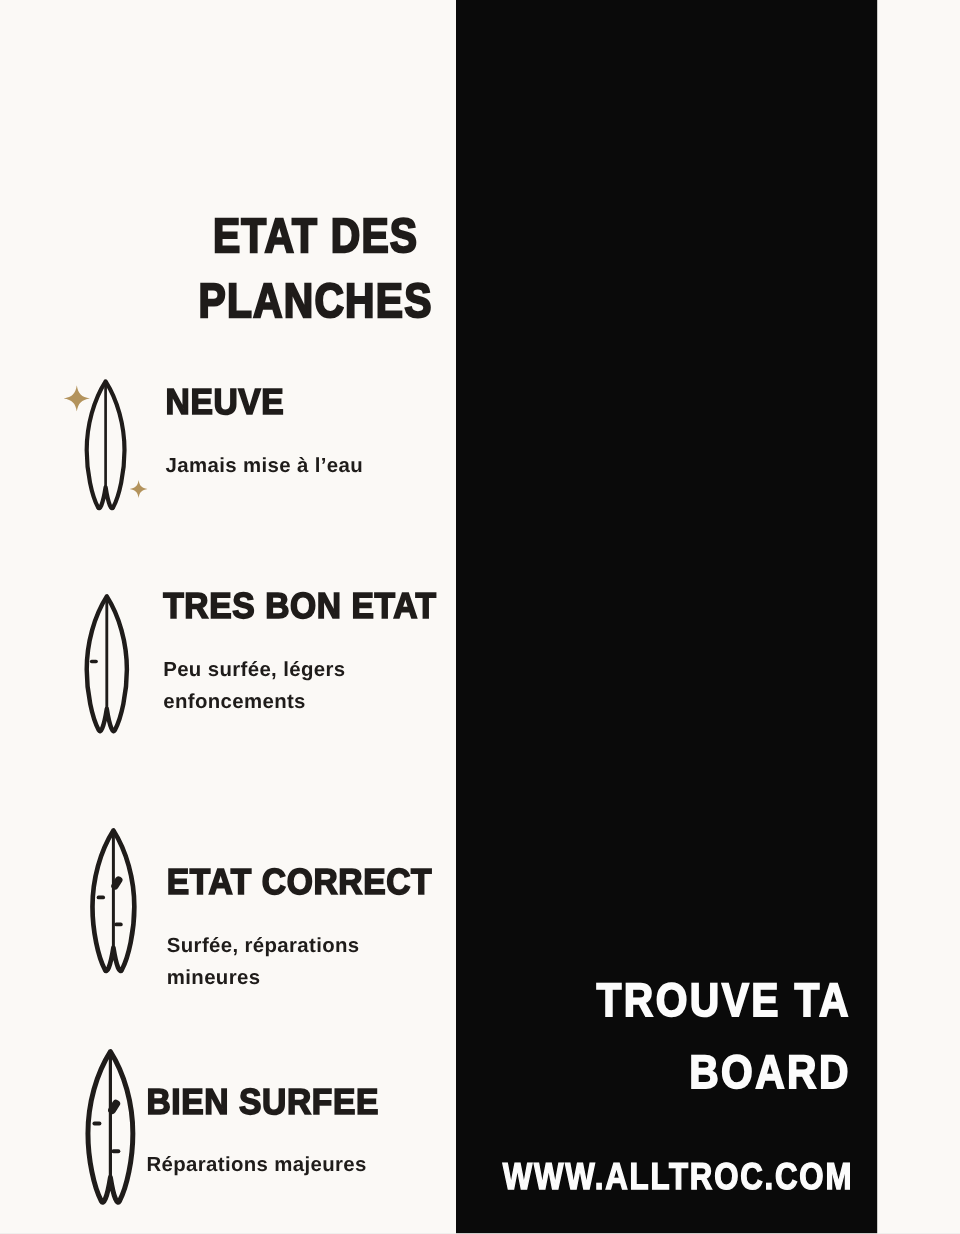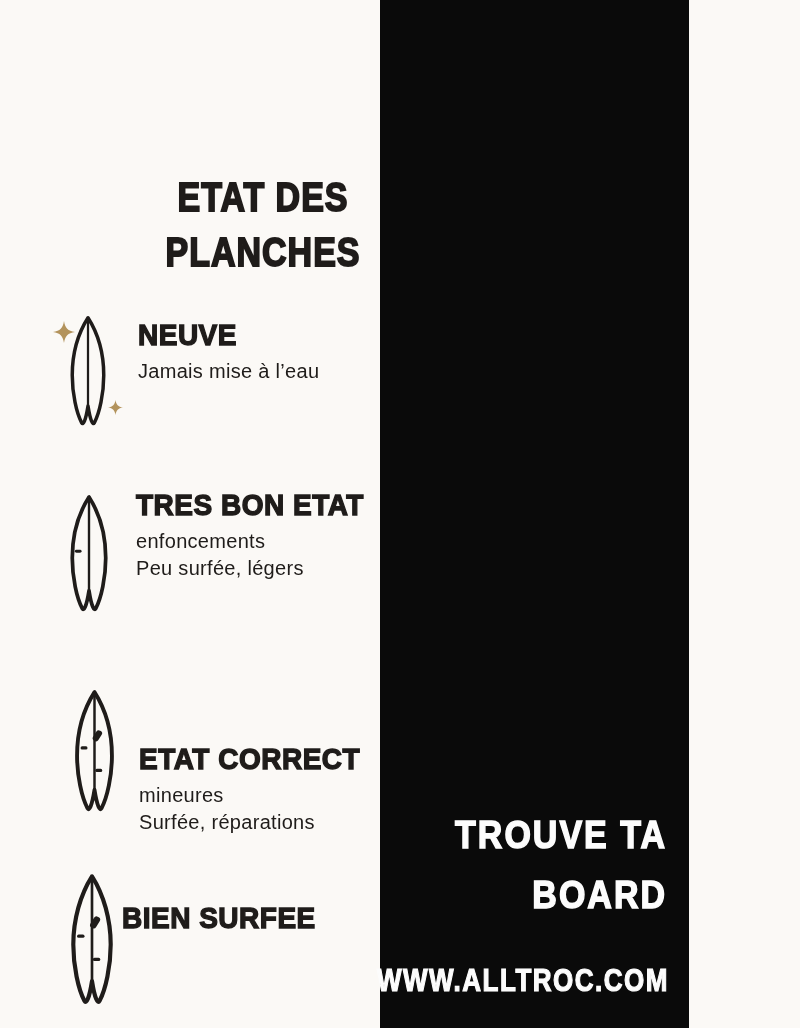--- a/index.html
+++ b/index.html
@@ -11,21 +11,21 @@
     margin: 0 auto;
     background: var(--background, #fbf9f6);
     overflow: hidden;
     font-family: "Liberation Sans", sans-serif;
     color: var(--ink, #1f1c1a);
   }
   
   .panel {
     position: absolute;
     left: 380px; top: 0;
-    width: 309px; height: 1028px;
+    width: 351px; height: 1028px;
     background: var(--panel, #0a0a0a);
   }
   .tagline {
     position: absolute;
     right: 22px; top: 804px;
     text-align: right;
     color: var(--panel_text, #fcfcfc);
     font-weight: 700;
     font-size: 34px;
     line-height: 52px;
@@ -67,30 +67,30 @@
   .entry-text h2 {
     font-size: 28px;
     font-weight: 700;
     letter-spacing: 0.5px;
     -webkit-text-stroke: 1.3px var(--ink, #1f1c1a);
     transform: scaleY(1.08);
     transform-origin: 0 0;
     white-space: nowrap;
   }
   .desc {
-    margin-top: 8px;
-    font-size: 20px;
-    font-weight: 400;
+    margin-top: 24px;
+    font-size: 17px;
+    font-weight: 700;
     line-height: 27px;
     letter-spacing: 0.3px;
     white-space: nowrap;
   }
   .text-neuve        { left: 138px; top: 318px; }
   .text-tresbonetat  { left: 136px; top: 488px; }
-  .text-etatcorrect  { left: 139px; top: 742px; }
+  .text-etatcorrect  { left: 139px; top: 718px; }
   .text-biensurfee   { left: 122px; top: 901px; }
 
   .board { position: absolute; }
   .board-1 { left: 67px; top: 312px; width: 42px; height: 118px; }
   .board-2 { left: 66px; top: 494px; width: 46px; height: 119px; }
   .board-3 { left: 71px; top: 689px; width: 47px; height: 124px; }
   .board-4 { left: 66px; top: 873px; width: 52px; height: 133px; }
   .sparkle { position: absolute; }
   .sparkle-big   { left: 53px;  top: 321px; width: 22px; height: 22px; }
   .sparkle-small { left: 108px; top: 400px; width: 15px; height: 15px; }
@@ -136,44 +136,47 @@
   </div>
 
   <svg class="board board-2" viewBox="0 0 60 160">
     <path class="outline" d="M30 4 C16 26 7.5 56 7.5 86 C7.5 112 13.5 140 21 154 C23 157.5 26.5 152 30 130 C33.5 152 37 157.5 39 154 C46.5 140 52.5 112 52.5 86 C52.5 56 44 26 30 4 Z"></path>
     <path class="stringer" d="M30 7 L30 129"></path>
     <rect class="ding" x="11" y="75" width="9" height="4" rx="2"></rect>
   </svg>
   <div class="entry-text text-tresbonetat">
     <h2>TRES BON ETAT</h2>
     <div class="desc">
+      <div>Peu surfée, légers</div>
       <div>enfoncements</div>
-      <div>Peu surfée, légers</div>
     </div>
   </div>
 
   <svg class="board board-3" viewBox="0 0 60 160">
     <path class="outline" d="M30 4 C16 26 7.5 56 7.5 86 C7.5 112 13.5 140 21 154 C23 157.5 26.5 152 30 130 C33.5 152 37 157.5 39 154 C46.5 140 52.5 112 52.5 86 C52.5 56 44 26 30 4 Z"></path>
     <path class="stringer" d="M30 7 L30 129"></path>
     <rect class="ding" x="30" y="53" width="8" height="15" rx="3.5" transform="rotate(32 34 60)"></rect>
     <rect class="ding" x="12" y="74" width="9" height="4" rx="2"></rect>
     <rect class="ding" x="31" y="103" width="9" height="4" rx="2"></rect>
   </svg>
   <div class="entry-text text-etatcorrect">
     <h2>ETAT CORRECT</h2>
     <div class="desc">
+      <div>Surfée, réparations</div>
       <div>mineures</div>
-      <div>Surfée, réparations</div>
     </div>
   </div>
 
   <svg class="board board-4" viewBox="0 0 60 160">
     <path class="outline" d="M30 4 C16 26 7.5 56 7.5 86 C7.5 112 13.5 140 21 154 C23 157.5 26.5 152 30 130 C33.5 152 37 157.5 39 154 C46.5 140 52.5 112 52.5 86 C52.5 56 44 26 30 4 Z"></path>
     <path class="stringer" d="M30 7 L30 129"></path>
     <rect class="ding" x="30" y="52" width="8" height="15" rx="3.5" transform="rotate(32 34 59)"></rect>
     <rect class="ding" x="12" y="74" width="9" height="4" rx="2"></rect>
     <rect class="ding" x="31" y="102" width="9" height="4" rx="2"></rect>
   </svg>
   <div class="entry-text text-biensurfee">
     <h2>BIEN SURFEE</h2>
+    <div class="desc">
+      <div>Réparations majeures</div>
+    </div>
   </div>
 
 </div>
 
 </body></html>

